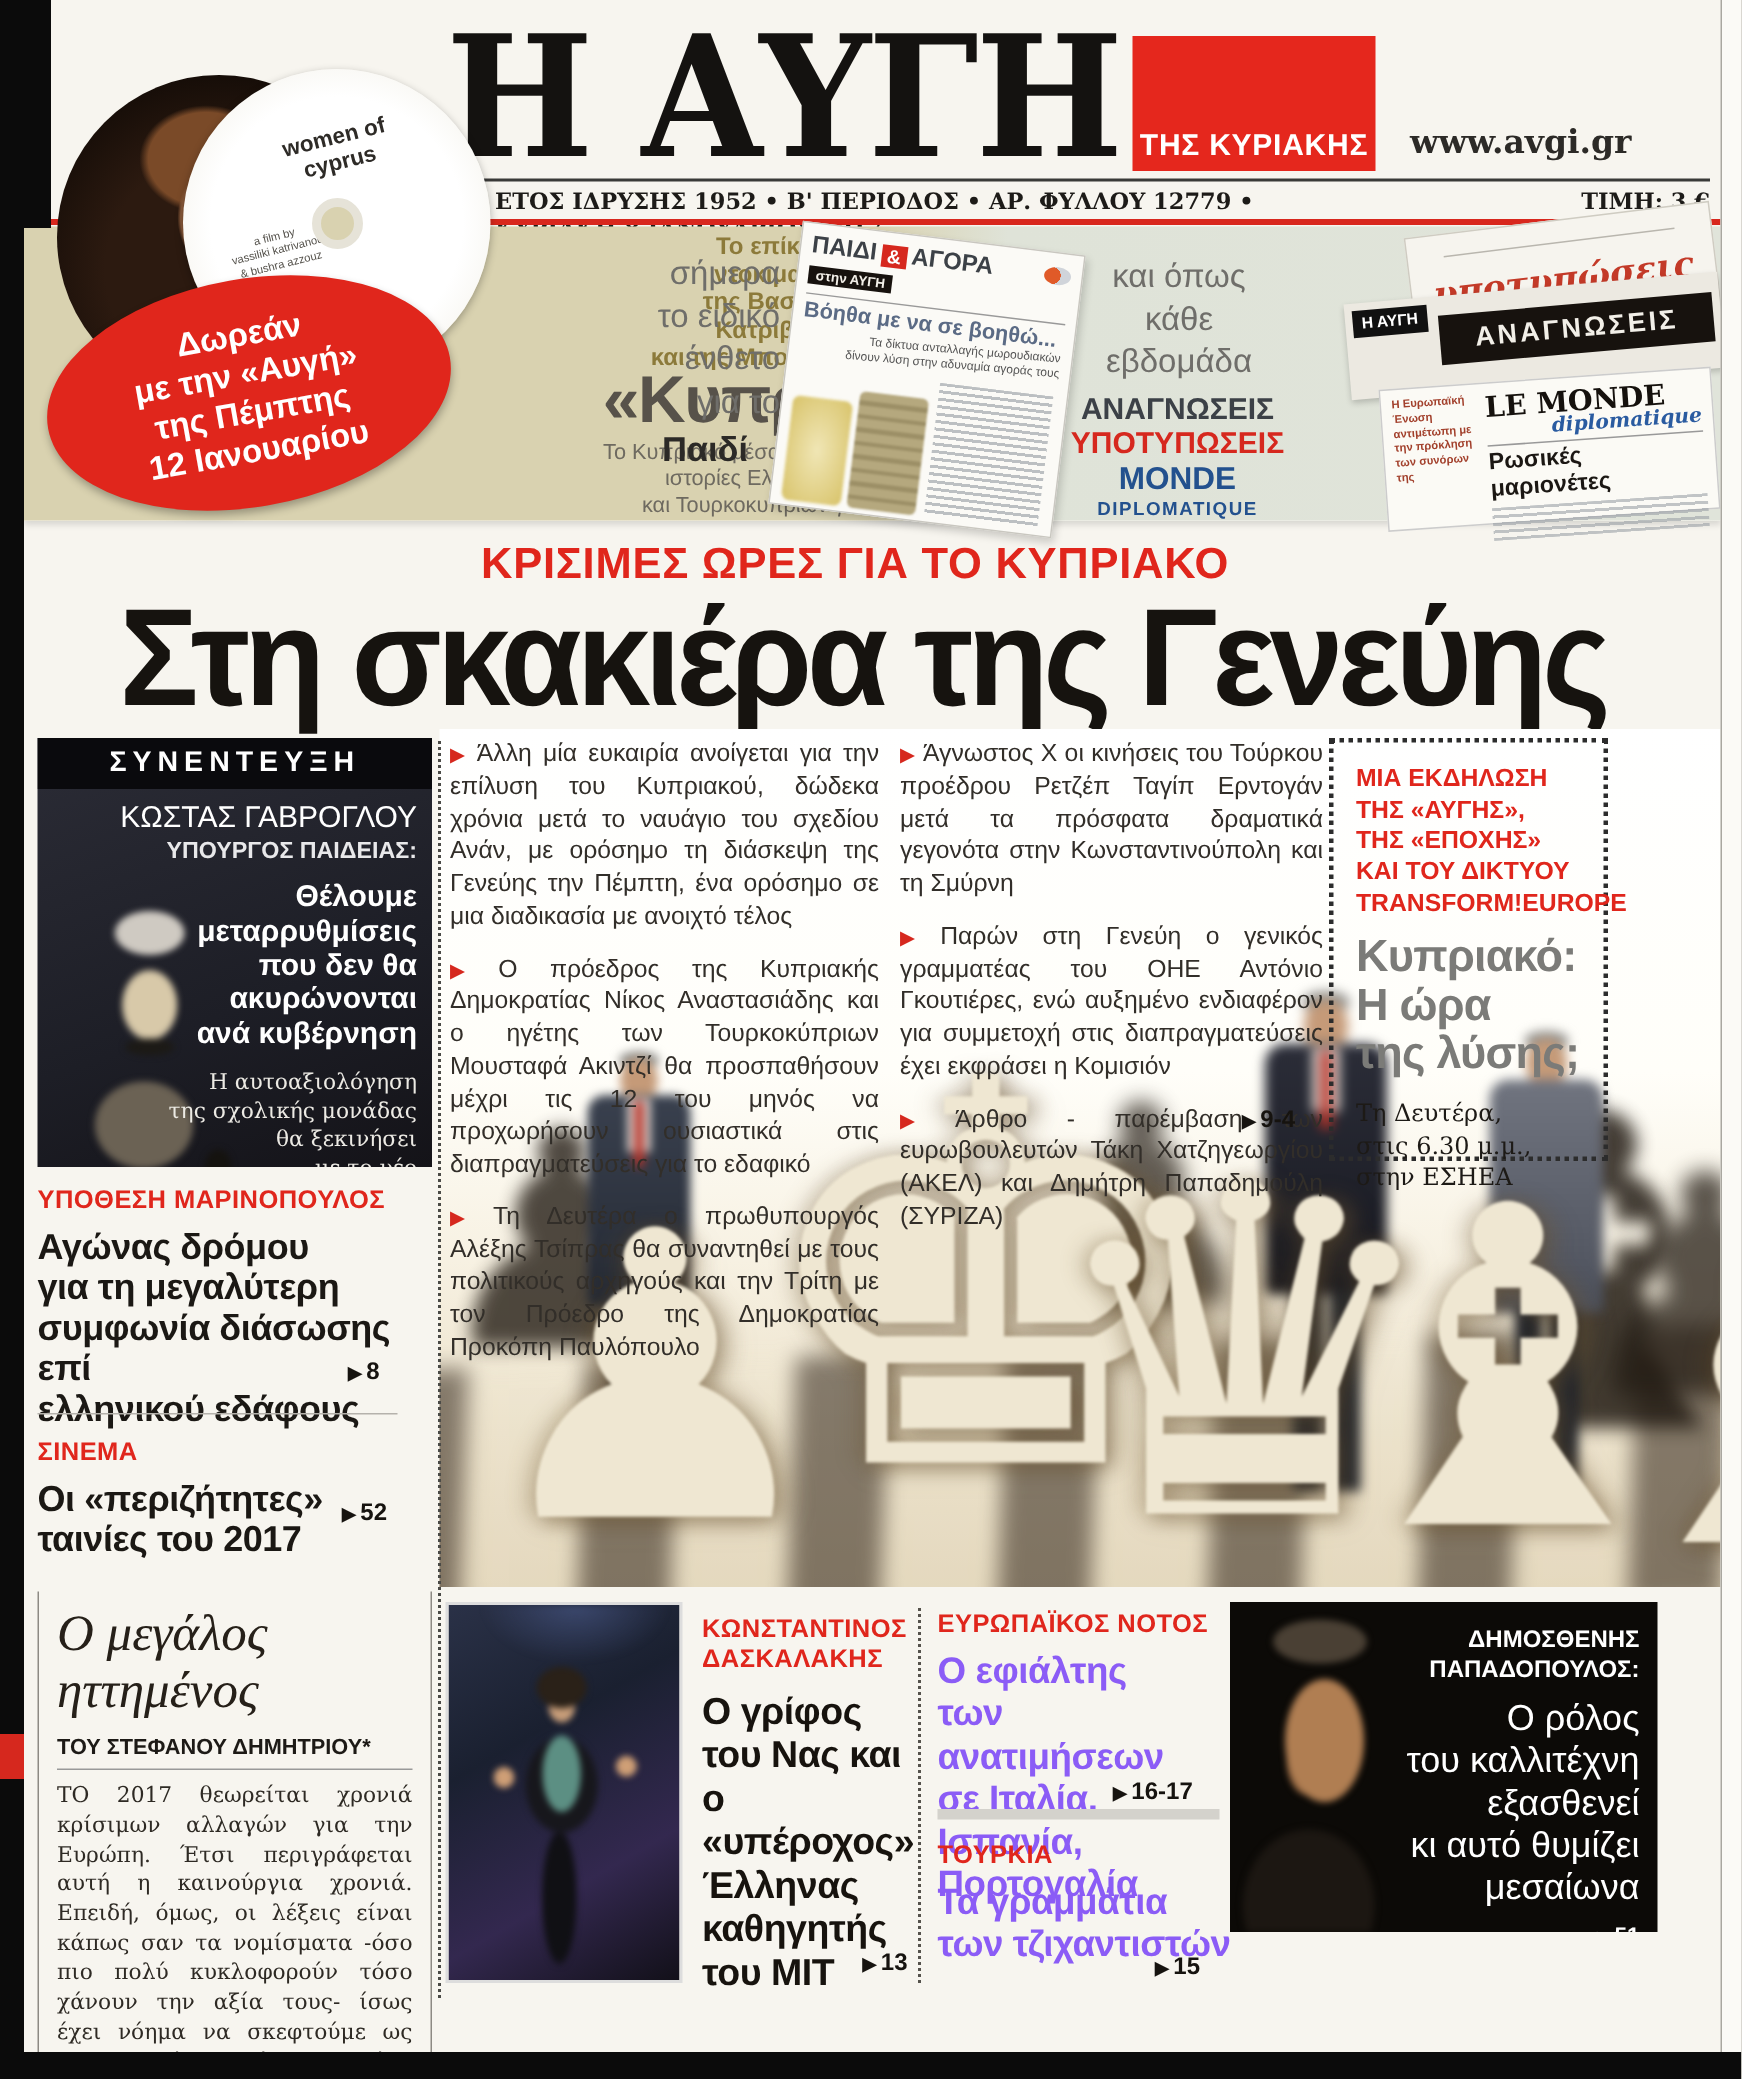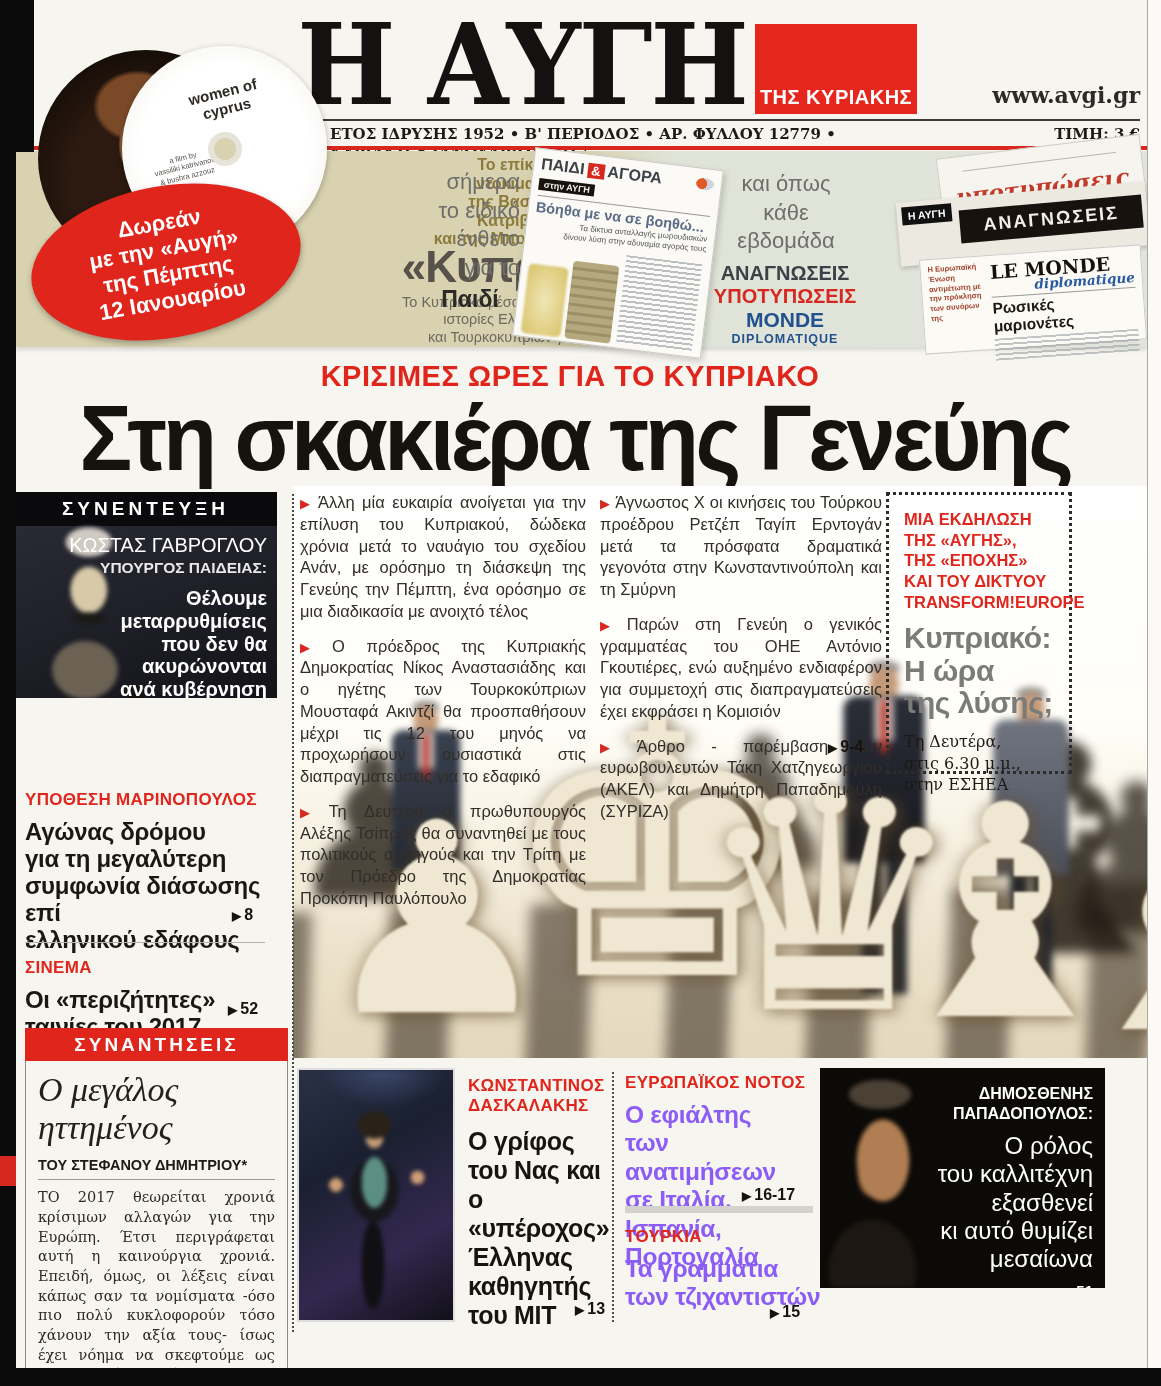--- a/index.html
+++ b/index.html
@@ -12,21 +12,21 @@
   .edge-left{left:0;top:0;width:16px;height:1386px;background:#0b0b0b;z-index:40}
   .edge-corner{left:0;top:0;width:34px;height:152px;background:#0b0b0b;z-index:5}
   .edge-red-notch{left:0;top:1156px;width:16px;height:30px;background:#d6281e;z-index:41}
   .edge-bottom{left:0;top:1368px;width:1161px;height:18px;background:#0b0b0b;z-index:40}
   .edge-right{left:1147px;top:0;width:14px;height:1386px;background:#fbfaf6;border-left:1px solid #a9a7a0;z-index:39}
 
   
   .mh-title{left:292px;top:6px;width:460px;text-align:center;font-family:"DejaVu Serif",serif;font-weight:bold;font-size:104px;line-height:1.05;color:#141210;letter-spacing:-2px;transform:scaleY(1.08);transform-origin:top center}
   .mh-red-box{left:755px;top:24px;width:162px;height:90px;background:#e5271d}
   .mh-edition{position:absolute;left:0;bottom:5px;width:100%;text-align:center;color:#fff;font-weight:bold;font-size:20px;letter-spacing:.5px}
-  .mh-site{left:940px;top:82px;width:200px;text-align:right;font-family:"DejaVu Serif",serif;font-weight:bold;font-size:22px;color:#2c2a27}
+  .mh-site{left:940px;top:82px;width:200px;text-align:left;font-family:"DejaVu Serif",serif;font-weight:bold;font-size:22px;color:#2c2a27}
   .mh-rule{left:292px;top:119px;width:848px;height:2px;background:#3a3a38}
   .mh-info{left:330px;top:125px;width:540px;font-family:"DejaVu Serif",serif;font-weight:bold;font-size:15px;color:#1d1b18}
   .mh-price{left:950px;top:125px;width:190px;text-align:right;font-family:"DejaVu Serif",serif;font-weight:bold;font-size:15px;color:#1d1b18}
   .red-rule{left:16px;top:146px;width:1131px;height:4px;background:#d8271d}
 
   
   .promo{left:16px;top:151px;width:1131px;height:196px;background:linear-gradient(90deg,#d9d2b0 0%,#d9d2b0 50%,#dfe3d8 58%,#e0e4da 100%);box-shadow:0 3px 4px rgba(0,0,0,.12)}
   .promo-photo{left:38px;top:50px;width:216px;height:216px;border-radius:50%;z-index:6;background:radial-gradient(ellipse 44px 56px at 50% 44%,#8a5a3a 0 58%,transparent 63%),radial-gradient(ellipse 74px 60px at 46% 26%,#7a4a28 0 52%,transparent 60%),radial-gradient(circle at 50% 60%,#2c1a10 0 45%,#140c07 80%)}
   .promo-disc{left:122px;top:46px;width:205px;height:205px;border-radius:50%;z-index:7;background:radial-gradient(circle at 50% 50%,#ffffff 0 58%,#efece1 100%);box-shadow:0 2px 6px rgba(0,0,0,.3)}
   .disc-hole{position:absolute;left:50%;top:50%;width:34px;height:34px;margin:-17px 0 0 -17px;border-radius:50%;background:#d9d2b0;border:6px solid #e6e3d8}
@@ -112,21 +112,21 @@
   .pref{font-weight:bold;font-size:16px;color:#16130f;z-index:10}
   .pref .ptri{font-size:12px;margin-right:3px}
   .ref-main{left:828px;top:738px}
 
   .event-box{left:886px;top:492px;width:186px;height:282px;border:3px dotted #2c2c2c;padding:14px 6px 0 15px;z-index:10}
   .ev-kicker{font-weight:bold;font-size:16.5px;line-height:1.25;color:#e0261c}
   .ev-title{font-weight:bold;font-size:30px;line-height:1.08;color:#7b7b78;margin-top:10px;letter-spacing:-.5px}
   .ev-details{font-family:"DejaVu Serif",serif;font-size:16px;line-height:1.35;color:#1d1a16;margin-top:12px}
 
   
-  .iv-box{left:14px;top:492px;width:263px;height:206px;background:linear-gradient(160deg,#2b2c36 0%,#1d1e26 60%,#141318 100%);z-index:10;overflow:hidden}
+  .iv-box{left:25px;top:492px;width:263px;height:286px;background:linear-gradient(160deg,#2b2c36 0%,#1d1e26 60%,#141318 100%);z-index:10;overflow:hidden}
   .iv-label-bar{height:34px;background:#0a0a0d;color:#fff;display:flex;align-items:center;justify-content:center;font-weight:bold;font-size:19px;letter-spacing:4px}
   .iv-face{position:absolute;left:-24px;bottom:-16px;width:190px;height:200px;filter:blur(2px);background:
     radial-gradient(ellipse 26px 9px at 52% 52%,#1c1a16 0 60%,transparent 65%),
     radial-gradient(ellipse 30px 38px at 52% 38%,#d8c9a9 0 58%,transparent 64%),
     radial-gradient(ellipse 38px 24px at 52% 14%,#cfcac2 0 58%,transparent 64%),
     radial-gradient(ellipse 52px 46px at 50% 78%,#6b6254 0 60%,transparent 66%),
     radial-gradient(ellipse 12px 16px at 76% 92%,#15130f 0 70%,transparent 75%)}
   .iv-content{position:absolute;right:10px;top:42px;width:226px;text-align:right;color:#fff}
   .iv-name{font-weight:normal;font-size:20px}
   .iv-role{font-weight:bold;font-size:15.5px;color:#e8e8ea;margin-top:2px}
@@ -370,21 +370,20 @@
   </div>
   <div class="a pref ref8"><span class="ptri">▶</span><span>8</span></div>
   <div class="a div1"></div>
   <div class="a sec-cinema">
     <div class="kicker">ΣΙΝΕΜΑ</div>
     <div class="sec-head pl">Οι «περιζήτητες»
 ταινίες του 2017</div>
   </div>
   <div class="a pref ref52"><span class="ptri">▶</span><span>52</span></div>
 
-  <div class="a syn-bar">ΣΥΝΑΝΤΗΣΕΙΣ</div>
   <div class="a syn-box">
     <div class="syn-title pl">Ο μεγάλος
 ηττημένος</div>
     <div class="syn-byline">ΤΟΥ ΣΤΕΦΑΝΟΥ ΔΗΜΗΤΡΙΟΥ*</div>
     <div class="syn-body">ΤΟ 2017 θεωρείται χρονιά κρίσιμων αλλαγών για την Ευρώπη. Έτσι περιγράφεται αυτή η καινούργια χρονιά. Επειδή, όμως, οι λέξεις είναι κάπως σαν τα νομίσματα -όσο πιο πολύ κυκλοφορούν τόσο χάνουν την αξία τους- ίσως έχει νόημα να σκεφτούμε ως προς τι είναι κρίσιμη αυτή η νέα χρονιά.</div>
 
   </div>
 
   <div class="a vsep1"></div>
   <div class="a vsep3"></div>

